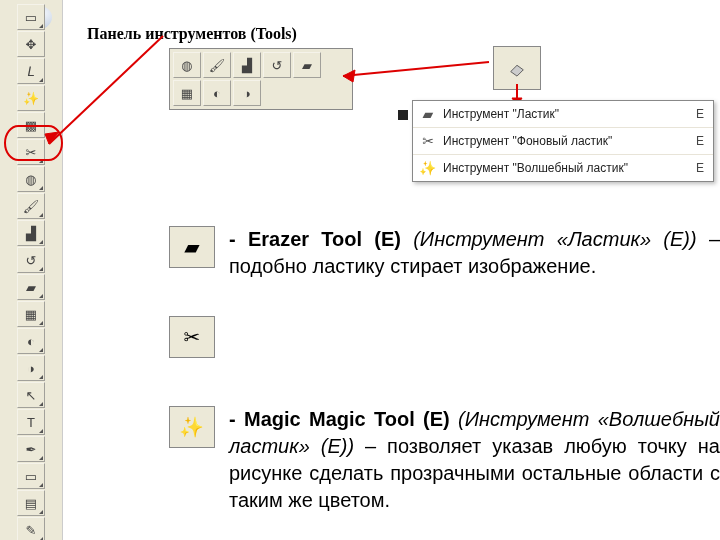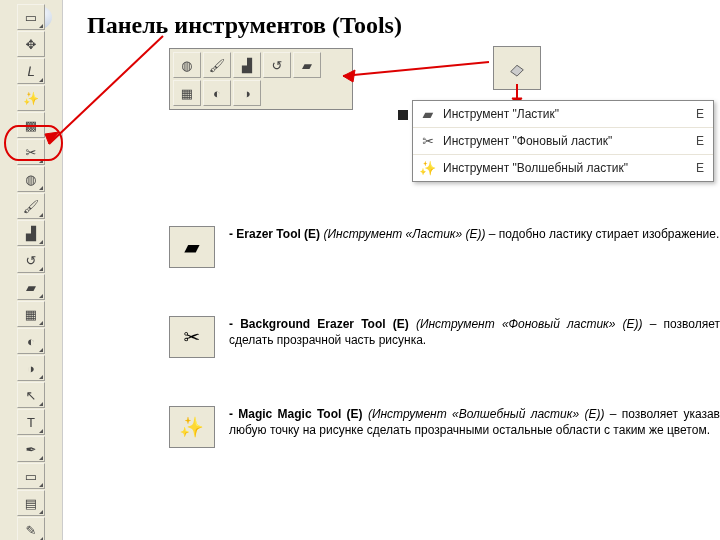--- a/index.html
+++ b/index.html
@@ -8,35 +8,35 @@
 .feather{width:58px;height:38px;background:linear-gradient(135deg,#a8b8d0,#d8e0ec);border-radius:0 0 20px 0;margin:0 0 4px 0;position:relative}
 .feather::after{content:"";position:absolute;right:8px;top:6px;width:28px;height:24px;border-radius:50% 50% 60% 40%;background:radial-gradient(ellipse at 70% 30%,#f0f4fa,#b0c0d8)}
 .grid{display:flex;flex-wrap:wrap;width:56px;gap:1px;justify-content:center}
 .tool{width:26px;height:24px;background:#ece9d8;border:1px solid #ece9d8;display:flex;align-items:center;justify-content:center;font-size:13px;color:#444;position:relative;cursor:pointer}
 .tool.btn{border:1px outset #f5f3ea}
 .tool .corner{position:absolute;right:1px;bottom:1px;width:0;height:0;border-left:4px solid transparent;border-bottom:4px solid #555}
 .highlight{position:absolute;border:2px solid #d00;border-radius:16px/20px;pointer-events:none}
 .hl1{left:4px;top:125px;width:55px;height:32px}
 .swatches{margin-top:6px;width:44px;height:40px;position:relative}
 .content{flex:1;position:relative;padding:8px 12px 0 24px}
-h1{font-family:"Times New Roman",serif;font-weight:bold;font-size:24px;margin:4px 0 8px 0}
+h1{font-family:"Times New Roman",serif;font-weight:bold;font-size:16px;margin:17px 0 8px 0}
 .red-arrow{position:absolute;stroke:#d00;fill:#d00;pointer-events:none}
 .mini-toolbar{position:absolute;left:106px;top:48px;width:176px;border:1px solid #888;background:#ece9d8;padding:3px;display:flex;flex-wrap:wrap;gap:2px}
 .mini-toolbar .tool{width:26px;height:24px;border:1px outset #f5f3ea}
 .flyout-icon{position:absolute;left:430px;top:46px;width:46px;height:42px;border:1px solid #888;background:#ece9d8;display:flex;align-items:center;justify-content:center;font-size:20px}
 .flyout-marker{position:absolute;left:335px;top:110px;width:10px;height:10px;background:#222}
 .context-menu{position:absolute;left:349px;top:100px;width:300px;background:#fff;border:1px solid #888;box-shadow:2px 2px 4px rgba(0,0,0,0.25)}
 .menu-row{display:flex;align-items:center;height:26px;border-bottom:1px solid #e8e4d8;font-size:12px}
 .menu-row:last-child{border-bottom:none}
 .menu-ic{width:30px;display:flex;align-items:center;justify-content:center;font-size:14px;color:#555}
 .menu-label{flex:1;color:#222}
 .menu-key{width:26px;color:#444;text-align:center}
 .desc{position:absolute;display:flex;gap:14px;align-items:flex-start}
 .desc .big-ic{width:44px;height:40px;border:1px solid #888;background:#ece9d8;display:flex;align-items:center;justify-content:center;font-size:20px;flex-shrink:0}
-.desc .text{font-size:12px;line-height:1.35;max-width:520px;text-align:justify}
+.desc .text{font-size:20px;line-height:1.35;max-width:520px;text-align:justify}
 .desc .text b{font-weight:bold}
 .desc .text i{font-style:italic}
 .d1{left:106px;top:226px}
 .d2{left:106px;top:316px}
 .d3{left:106px;top:406px}
 svg.glyph{width:18px;height:18px}
 </style>
 </head>
 <body>
 
@@ -132,23 +132,20 @@
     </div>
 
     <div class="desc d1">
       <div class="big-ic">▰</div>
       <div class="text">
         <b>- Erazer Tool (E)</b><i> (Инструмент «Ластик» (E))</i><span> – подобно ластику стирает изображение.</span>
       </div>
     </div>
     <div class="desc d2">
       <div class="big-ic">✂</div>
-      <div class="text">
-        <b>- Background Erazer Tool (E)</b><i> (Инструмент «Фоновый ластик» (E))</i><span> – позволяет сделать прозрачной часть рисунка.</span>
-      </div>
     </div>
     <div class="desc d3">
       <div class="big-ic">✨</div>
       <div class="text">
         <b>- Magic Magic Tool (E)</b><i> (Инструмент «Волшебный ластик» (E))</i><span> – позволяет указав любую точку на рисунке сделать прозрачными остальные области с таким же цветом.</span>
       </div>
     </div>
   </div>
 </div>
 

